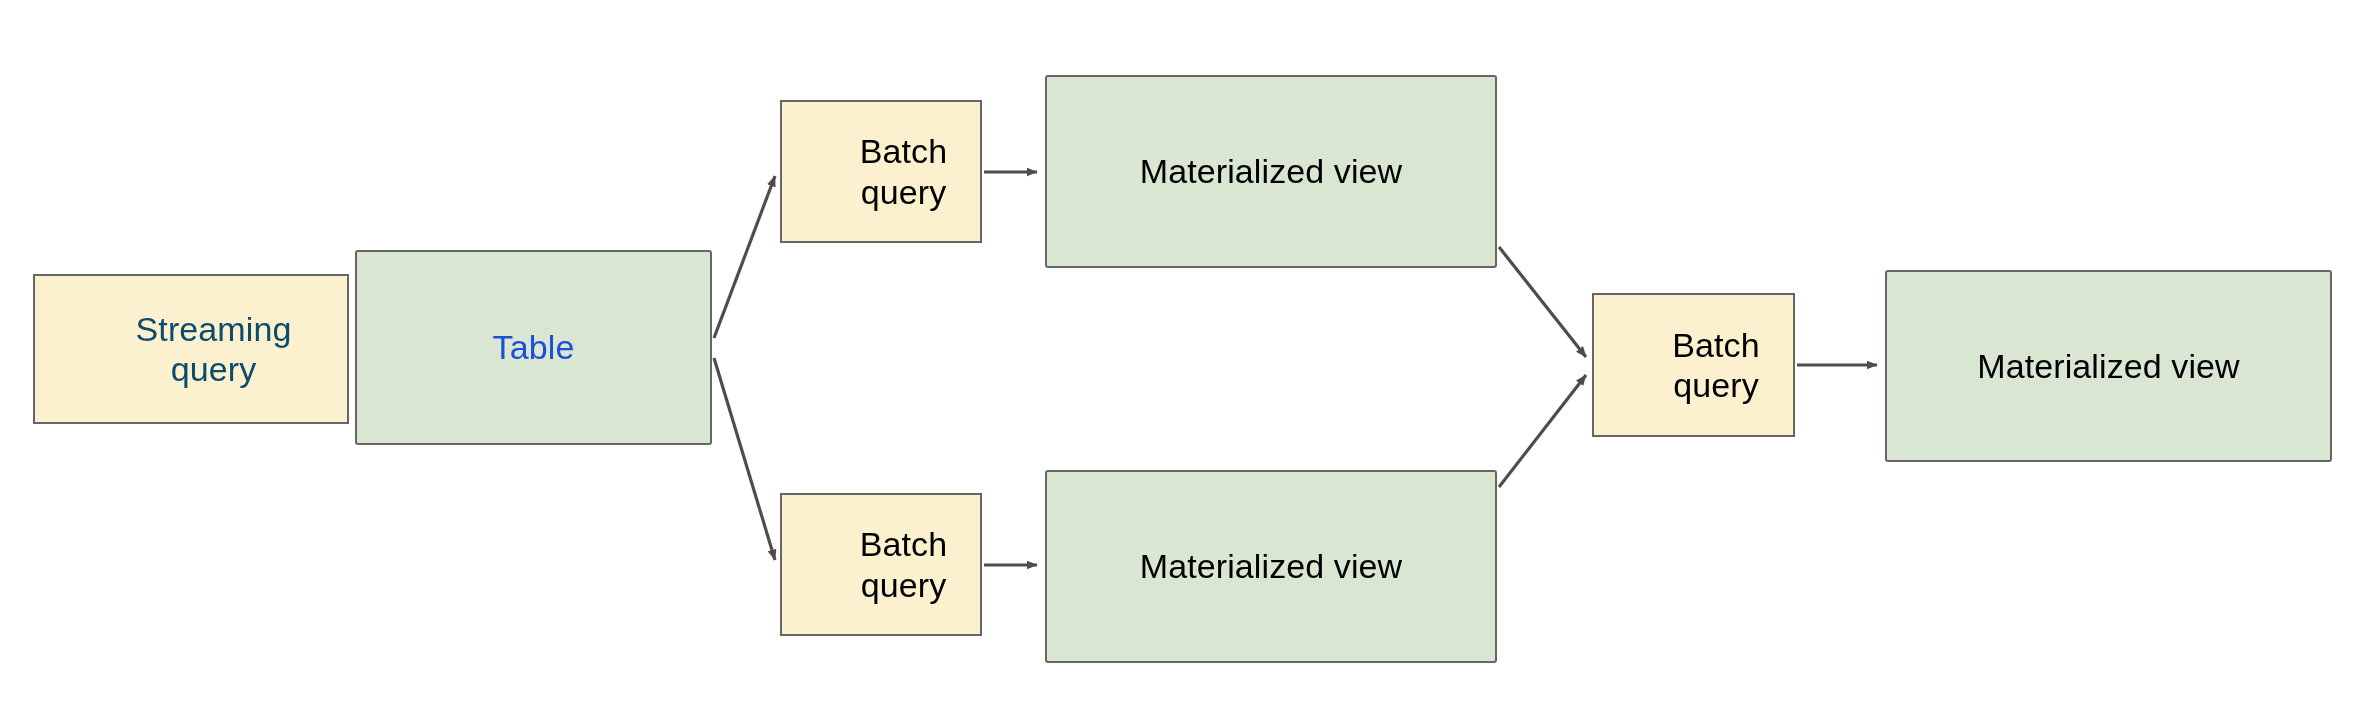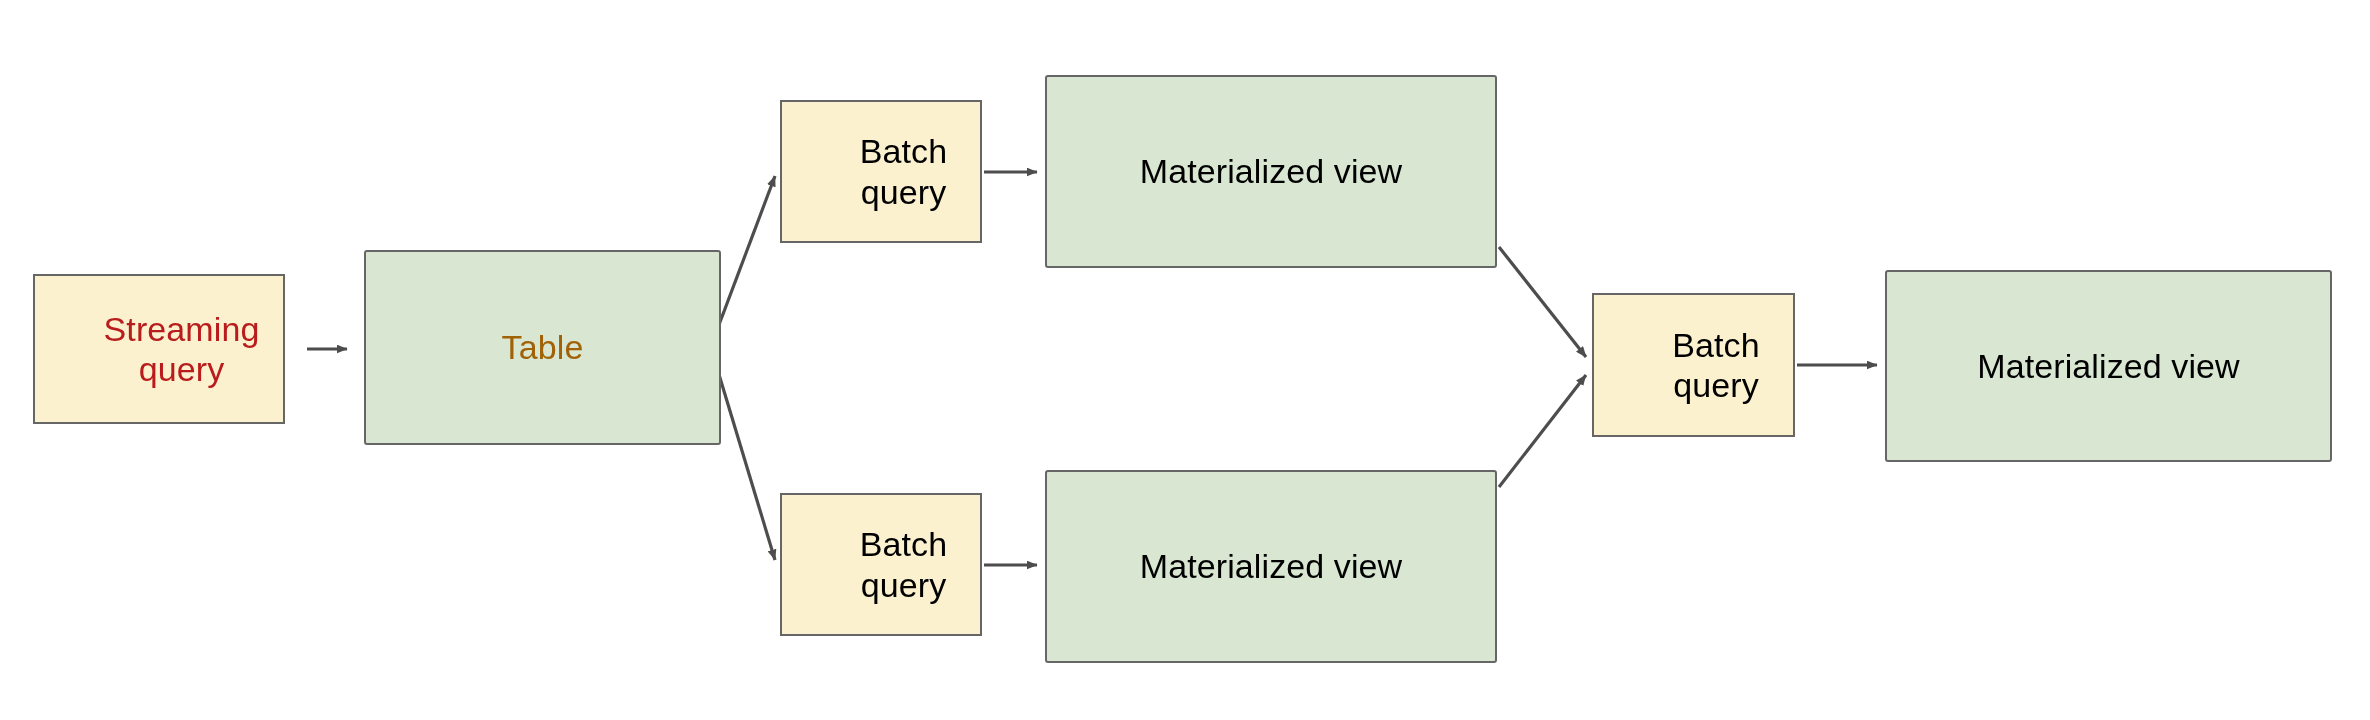--- a/index.html
+++ b/index.html
@@ -73,23 +73,23 @@
         <path d="M 714 358 L 775 560" stroke="#4d4d4d"></path>
         <path d="M 984 172 L 1037 172" stroke="#4d4d4d"></path>
         <path d="M 984 565 L 1037 565" stroke="#4d4d4d"></path>
         <path d="M 1499 247 L 1586 357" stroke="#4d4d4d"></path>
         <path d="M 1499 487 L 1586 375" stroke="#4d4d4d"></path>
         <path d="M 1797 365 L 1877 365" stroke="#4d4d4d"></path>
       </g>
   </svg>
 
   <div id="nodes-layer">
-      <div class="node query" style="left: 33px; top: 274px; width: 252px; height: 150px; background: rgb(251, 241, 207); border-color: rgb(102, 102, 102); color: #b91c1c; border-radius: 0px;"><span class="node-label">Streaming
+      <div class="node query" style="left: 33px; top: 274px; width: 316px; height: 150px; background: rgb(251, 241, 207); border-color: rgb(102, 102, 102); color: #0c4a6e; border-radius: 0px;"><span class="node-label">Streaming
 query</span></div>
-      <div class="node store" style="left: 355px; top: 250px; width: 357px; height: 195px; background: rgb(217, 231, 210); border-color: rgb(102, 102, 102); color: #a16207; margin-left: 9px;"><span class="node-label">Table</span></div>
+      <div class="node store" style="left: 355px; top: 250px; width: 357px; height: 195px; background: rgb(217, 231, 210); border-color: rgb(102, 102, 102); color: #1d4ed8;"><span class="node-label">Table</span></div>
       <div class="node query" style="left: 780px; top: 100px; width: 202px; height: 143px; background: rgb(251, 241, 207); border-color: rgb(102, 102, 102); color: rgb(0, 0, 0); border-radius: 0px;"><span class="node-label">Batch
 query</span></div>
       <div class="node store" style="left: 1045px; top: 75px; width: 452px; height: 193px; background: rgb(217, 231, 210); border-color: rgb(102, 102, 102); color: rgb(0, 0, 0);"><span class="node-label">Materialized view</span></div>
       <div class="node query" style="left: 780px; top: 493px; width: 202px; height: 143px; background: rgb(251, 241, 207); border-color: rgb(102, 102, 102); color: rgb(0, 0, 0); border-radius: 0px;"><span class="node-label">Batch
 query</span></div>
       <div class="node store" style="left: 1045px; top: 470px; width: 452px; height: 193px; background: rgb(217, 231, 210); border-color: rgb(102, 102, 102); color: rgb(0, 0, 0);"><span class="node-label">Materialized view</span></div>
       <div class="node query" style="left: 1592px; top: 293px; width: 203px; height: 144px; background: rgb(251, 241, 207); border-color: rgb(102, 102, 102); color: rgb(0, 0, 0); border-radius: 0px;"><span class="node-label">Batch
 query</span></div>
       <div class="node store" style="left: 1885px; top: 270px; width: 447px; height: 192px; background: rgb(217, 231, 210); border-color: rgb(102, 102, 102); color: rgb(0, 0, 0);"><span class="node-label">Materialized view</span></div>
     </div>

